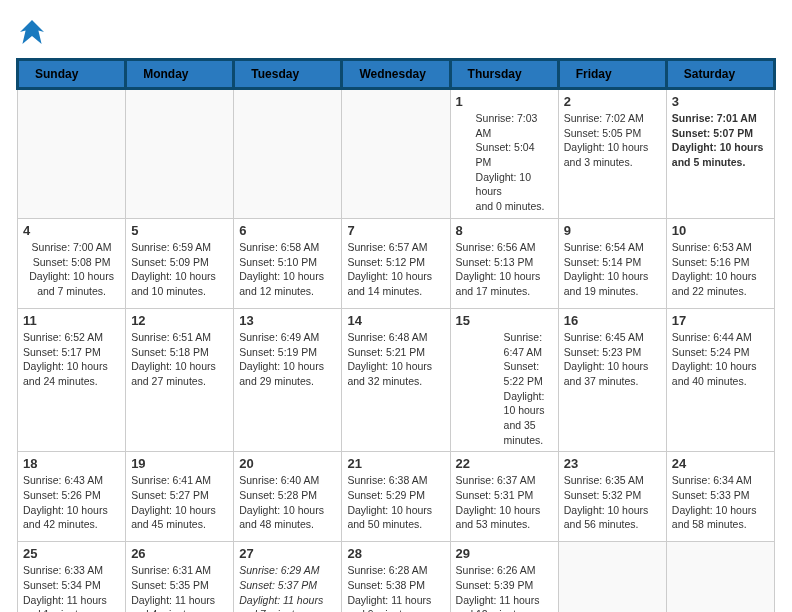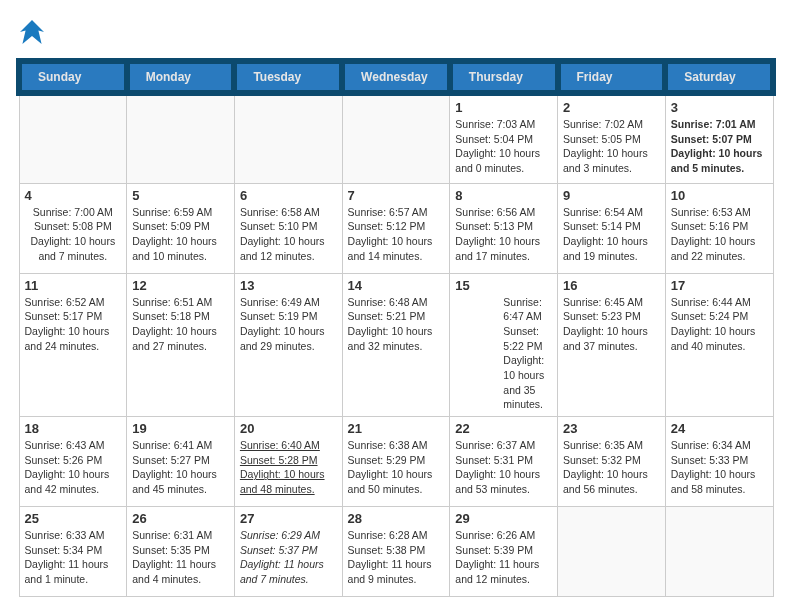--- a/index.html
+++ b/index.html
@@ -43,25 +43,25 @@
       font-size: 15px;
       color: #555;
     }
     .calendar {
       width: 100%;
       border-collapse: collapse;
       font-size: 11px;
     }
     .calendar th {
       background-color: #2a7abf;
-      color: #e5e5e5;
+      color: #000000;
       padding: 6px 16px;
       text-align: left;
       font-size: 12px;
-      border: 6px solid #0c4a6e;
+      border: 3px solid #0c4a6e;
     }
     .calendar td {
       vertical-align: top;
       border: 1px solid #ccc;
       padding: 4px 5px;
       min-height: 90px;
       width: calc(100% / 7);
     }
     .calendar td.empty {
       background: #f9f9f9;
@@ -114,21 +114,21 @@
       </tr>
   </thead>
   <tbody id="calendar-body">
   <tr class="week-row">
         <td class="empty"></td>
         <td class="empty"></td>
         <td class="empty"></td>
         <td class="empty"></td>
         <td>
           <span class="day-num">1</span>
-          <div class="day-info" style="white-space: pre-line;">Sunrise: 7:03 AM
+          <div class="day-info" style="white-space: pre-line; margin-left: 20px;">Sunrise: 7:03 AM
 Sunset: 5:04 PM
 Daylight: 10 hours
 and 0 minutes.</div>
         </td>
         <td>
           <span class="day-num">2</span>
           <div class="day-info" style="white-space: pre-line;">Sunrise: 7:02 AM
 Sunset: 5:05 PM
 Daylight: 10 hours
 and 3 minutes.</div>
@@ -253,21 +253,21 @@
         </td>
         <td>
           <span class="day-num">19</span>
           <div class="day-info" style="white-space: pre-line;">Sunrise: 6:41 AM
 Sunset: 5:27 PM
 Daylight: 10 hours
 and 45 minutes.</div>
         </td>
         <td>
           <span class="day-num">20</span>
-          <div class="day-info" style="white-space: pre-line; text-decoration: underline;">Sunrise: 6:40 AM
+          <div class="day-info" style="white-space: pre-line;">Sunrise: 6:40 AM
 Sunset: 5:28 PM
 Daylight: 10 hours
 and 48 minutes.</div>
         </td>
         <td>
           <span class="day-num">21</span>
           <div class="day-info" style="white-space: pre-line;">Sunrise: 6:38 AM
 Sunset: 5:29 PM
 Daylight: 10 hours
 and 50 minutes.</div>

